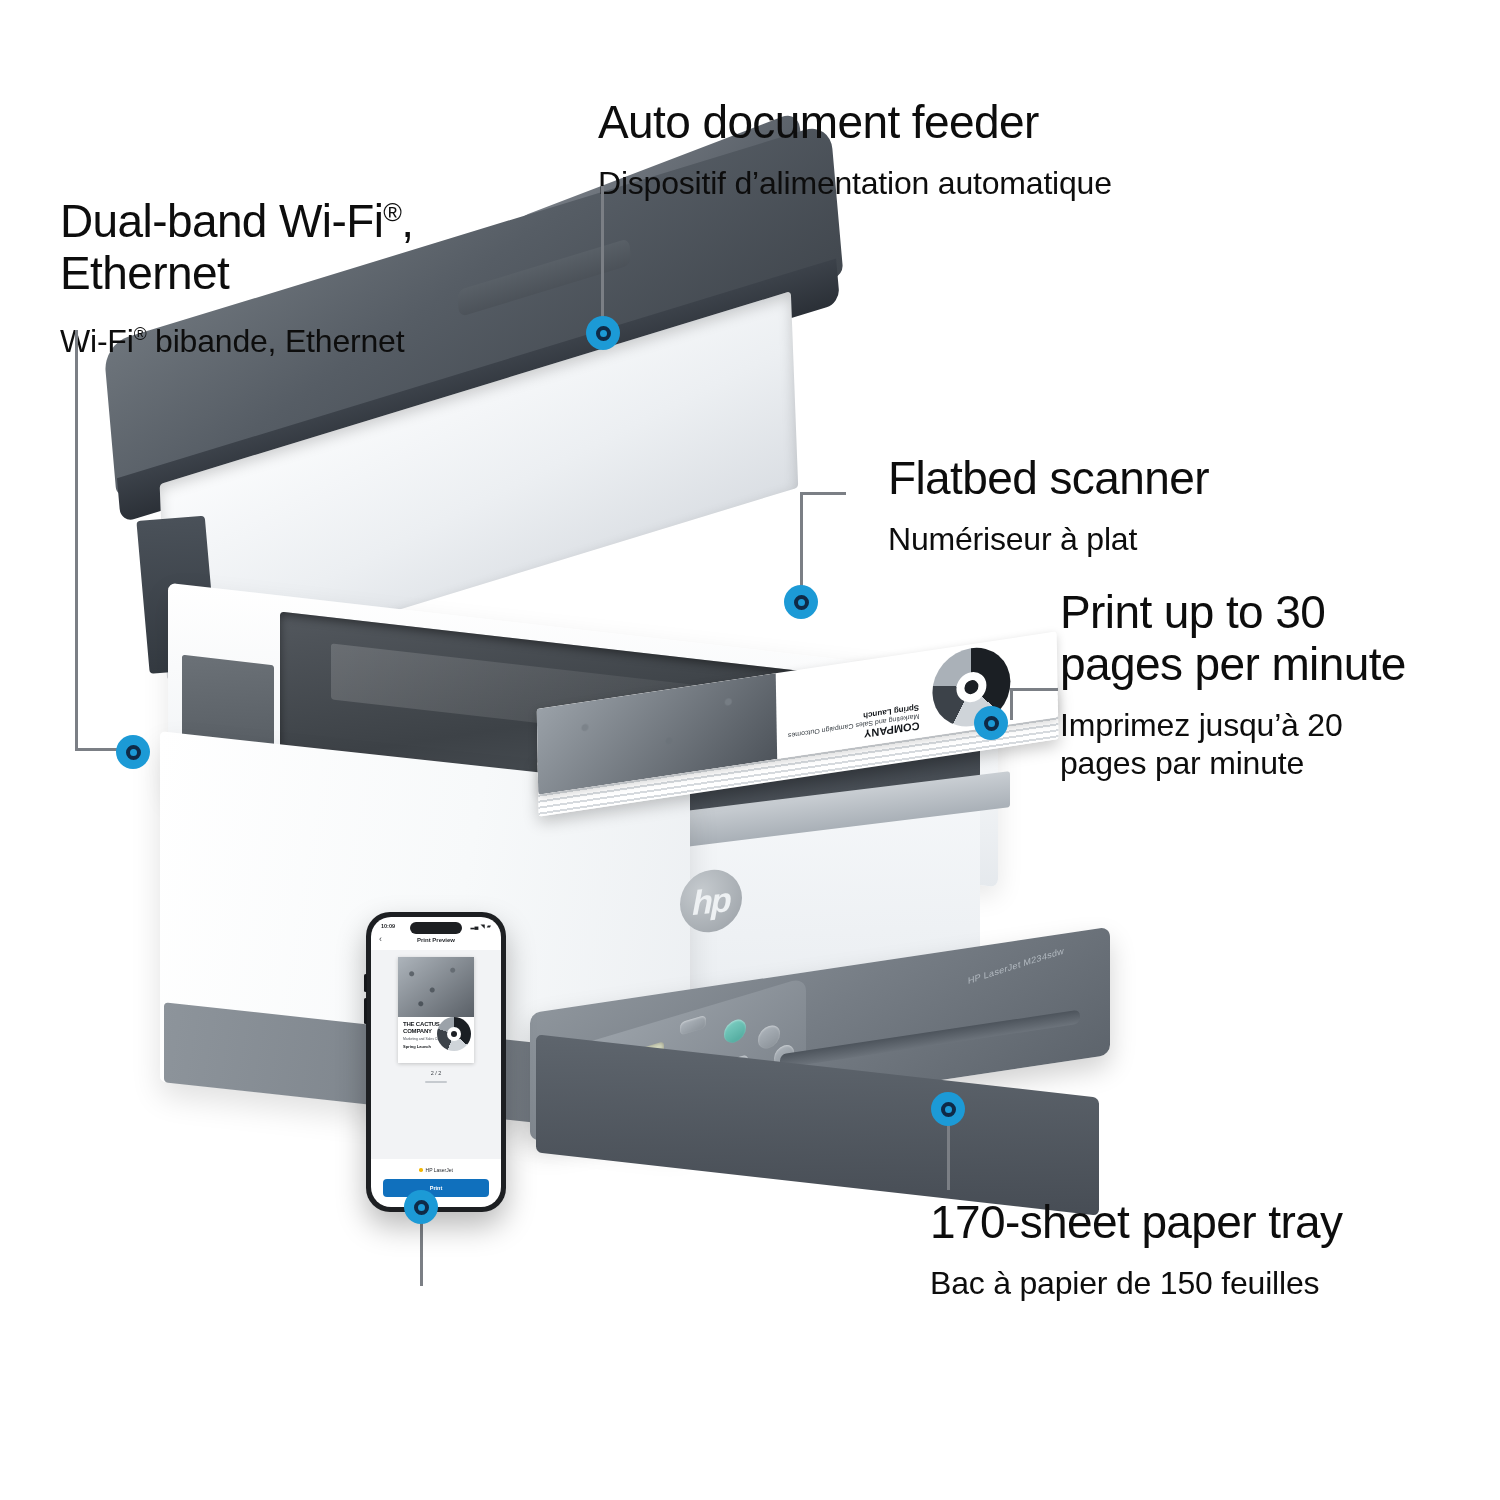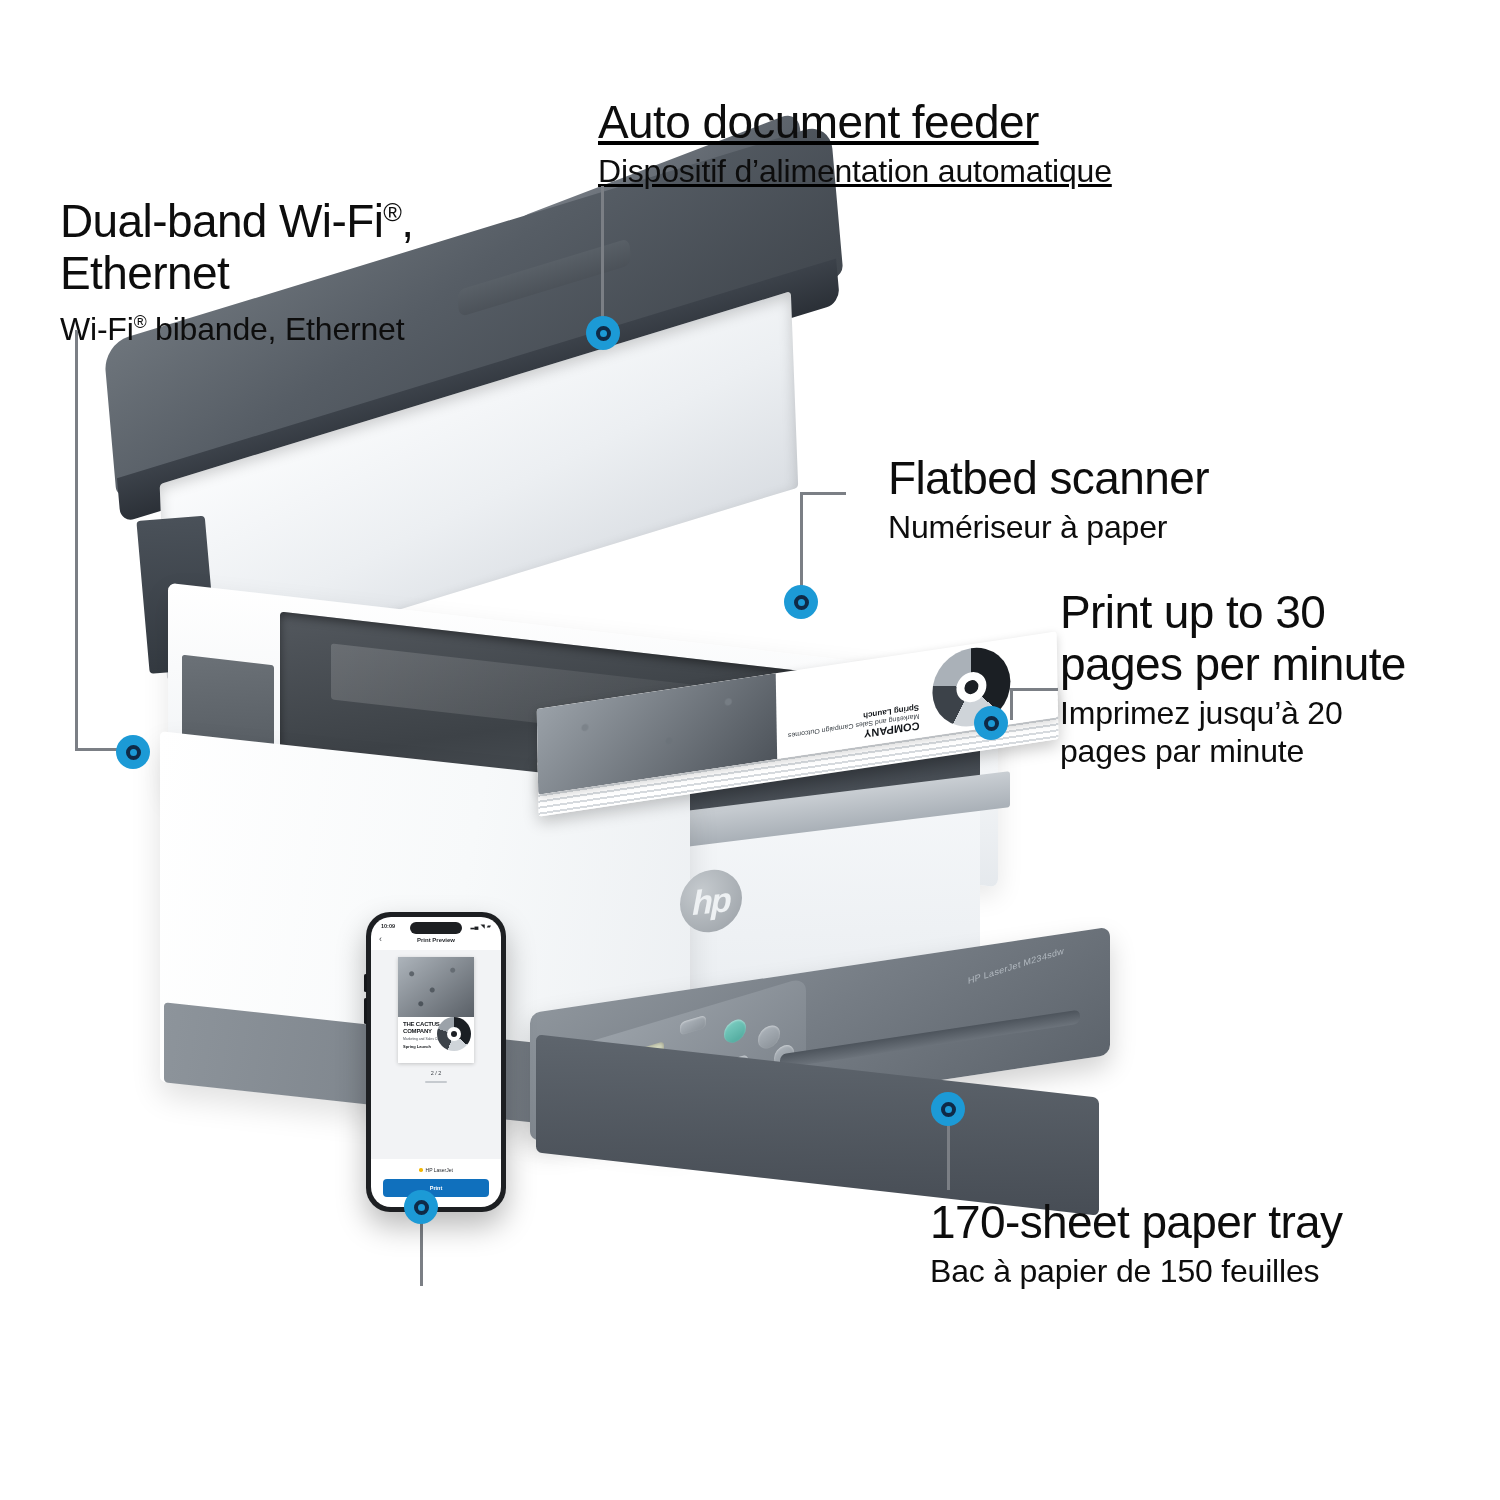--- a/index.html
+++ b/index.html
@@ -4,21 +4,21 @@
 <style>
   html,body{margin:0;padding:0;background:#ffffff;}
   body{width:1500px;height:1500px;position:relative;overflow:hidden;
        font-family:"Liberation Sans","DejaVu Sans",sans-serif;color:#000;}
 
   .stage{position:absolute;inset:0;}
 
   
   .callout{position:absolute;}
   .c-title{font-size:46px;line-height:52px;font-weight:400;letter-spacing:-0.6px;color:#0d0d0d;white-space:pre-line;}
-  .c-sub{font-size:32px;line-height:38px;font-weight:400;letter-spacing:-0.2px;color:#0d0d0d;white-space:pre-line;margin-top:4px;}
+  .c-sub{font-size:32px;line-height:38px;font-weight:400;letter-spacing:-0.2px;color:#0d0d0d;white-space:pre-line;margin-top:16px;}
   .c-title sup,.c-sub sup{font-size:.55em;vertical-align:super;}
   .ta-l{text-align:left;}
 
   
   .lead{position:absolute;background:#7b7f85;}
   .lead.v{width:3px;}
   .lead.h{height:3px;}
   .dot{position:absolute;width:34px;height:34px;border-radius:50%;
        background:#1c9ad6;display:flex;align-items:center;justify-content:center;z-index:6;}
   .dot::after{content:"";width:15px;height:15px;border-radius:50%;
@@ -287,30 +287,30 @@
   </div>
 
   <div class="callout" style="left:60px;top:186px;width:400px;">
     <div class="c-title">Dual-band Wi-Fi<sup>®</sup>,<br>Ethernet</div>
     <div class="c-sub">Wi-Fi<sup>®</sup> bibande, Ethernet</div>
   </div>
   <div class="lead v" style="left:75px;top:330px;height:420px;"></div>
   <div class="lead h" style="left:75px;top:748px;width:48px;"></div>
   <div class="dot" style="left:116px;top:735px;"></div>
 
-  <div class="callout ta-l" style="left:598px;top:96px;width:640px;text-decoration:underline;">
+  <div class="callout ta-l" style="left:598px;top:96px;width:640px;">
     <div class="c-title">Auto document feeder</div>
     <div class="c-sub">Dispositif d’alimentation automatique</div>
   </div>
   <div class="lead v" style="left:601px;top:186px;height:142px;"></div>
   <div class="dot" style="left:586px;top:316px;"></div>
 
   <div class="callout ta-l" style="left:888px;top:452px;width:420px;">
     <div class="c-title">Flatbed scanner</div>
-    <div class="c-sub">Numériseur à paper</div>
+    <div class="c-sub">Numériseur à plat</div>
   </div>
   <div class="lead h" style="left:800px;top:492px;width:46px;"></div>
   <div class="lead v" style="left:800px;top:492px;height:106px;"></div>
   <div class="dot" style="left:784px;top:585px;"></div>
 
   <div class="callout ta-l" style="left:1060px;top:586px;width:430px;">
     <div class="c-title">Print up to 30
 pages per minute</div>
     <div class="c-sub">Imprimez jusqu’à 20
 pages par minute</div>

